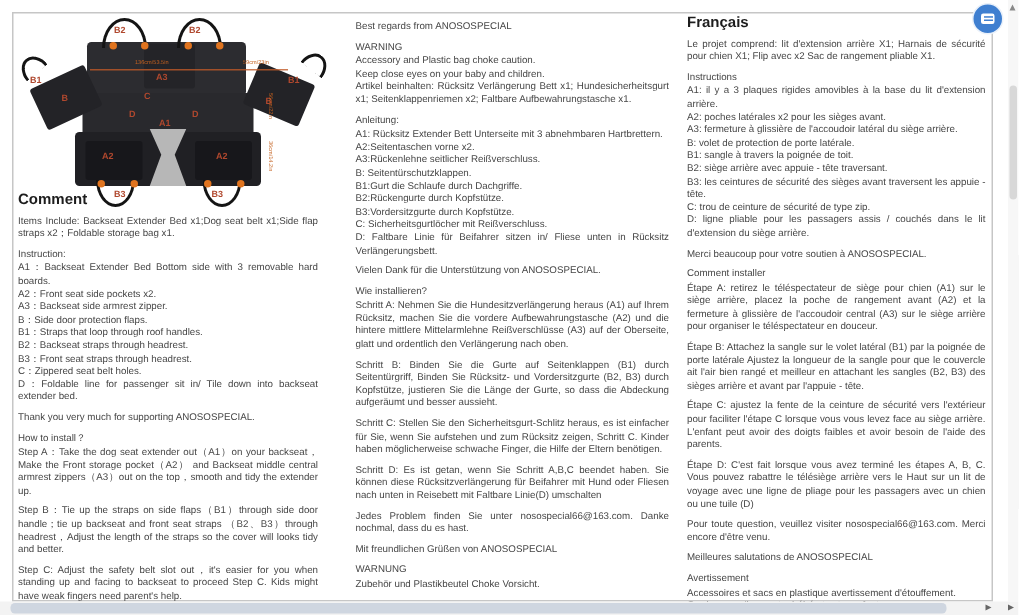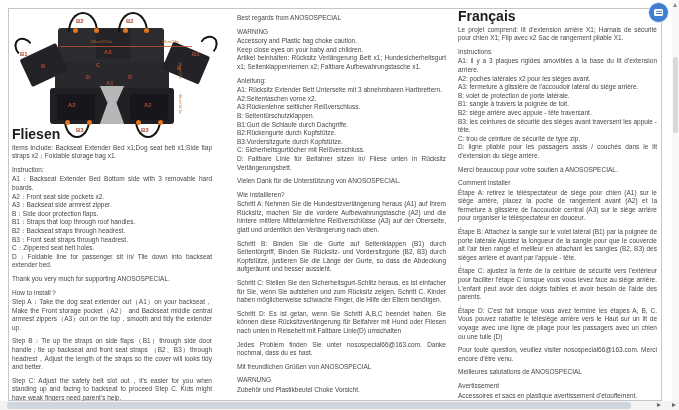--- a/index.html
+++ b/index.html
@@ -8,21 +8,21 @@
     background:#ffffff; font-family:"Liberation Sans", sans-serif;
   }
   .page-border {
     position:absolute; left:8px; top:8px; width:654px; height:393px;
     border:1px solid #c6c6c6; background:#ffffff; box-sizing:border-box;
   }
   
   .col { position:absolute; font-size:6.5px; line-height:8.6px; color:#474747; text-align:justify; }
   .col p { margin:0 0 5px 0; }
   .col .tight p { margin:0; }
-  .lang-h { font-size:14px; font-weight:bold; color:#1d1d1d; margin:0 0 5px 0; }
+  .lang-h { font-size:10px; font-weight:bold; color:#1d1d1d; margin:0 0 5px 0; }
   .plainline { margin:0 0 1px 0 !important; }
   
   .diagram { position:absolute; left:10px; top:10px; width:216px; height:126px; }
   .dg { position:absolute; box-sizing:border-box; }
   .panel-back   { left:48px; top:18px; width:106px; height:36px; background:#2c2c30; border-radius:3px; }
   .panel-flapc  { left:86px; top:19px; width:34px;  height:30px; background:#242428; border-radius:2px; }
   .panel-seat   { left:45px; top:52px; width:114px; height:34px; background:#29292d; border-radius:2px; }
   .panel-front  { left:40px; top:78px; width:124px; height:36px; background:#202024; border-radius:3px; }
   .pocket       { width:38px; height:26px; background:#17171b; border-radius:2px; top:84px; }
   .flap         { width:40px; height:30px; background:#232327; border-radius:2px; }
@@ -122,21 +122,21 @@
   <span class="dg dlabel" style="left:66px; top:117px;">B3</span>
   <span class="dg dlabel" style="left:131px; top:117px;">B3</span>
 
   <span class="dg dim" style="left:80px; top:30px;">136cm/53.5in</span>
   <span class="dg dim" style="left:152px; top:30px;">59cm/23in</span>
   <span class="dg dim rot" style="left:172px; top:52px;">56cm/22in</span>
   <span class="dg dim rot" style="left:172px; top:84px;">36cm/14.2in</span>
 </div>
 
 <div class="col" style="left:12px; top:130px; width:200px;">
-  <div class="lang-h">Fliesen</div>
+  <div class="lang-h">Comment</div>
   <p>Items Include: Backseat Extender Bed x1;Dog seat belt x1;Side flap straps x2；Foldable storage bag x1.</p>
   <p class="plainline">Instruction:</p>
   <div class="tight">
     <p>A1：Backseat Extender Bed Bottom side with 3 removable hard boards.</p>
     <p>A2：Front seat side pockets x2.</p>
     <p>A3：Backseat side armrest zipper.</p>
     <p>B：Side door protection flaps.</p>
     <p>B1：Straps that loop through roof handles.</p>
     <p>B2：Backseat straps through headrest.</p>
     <p>B3：Front seat straps through headrest.</p>

